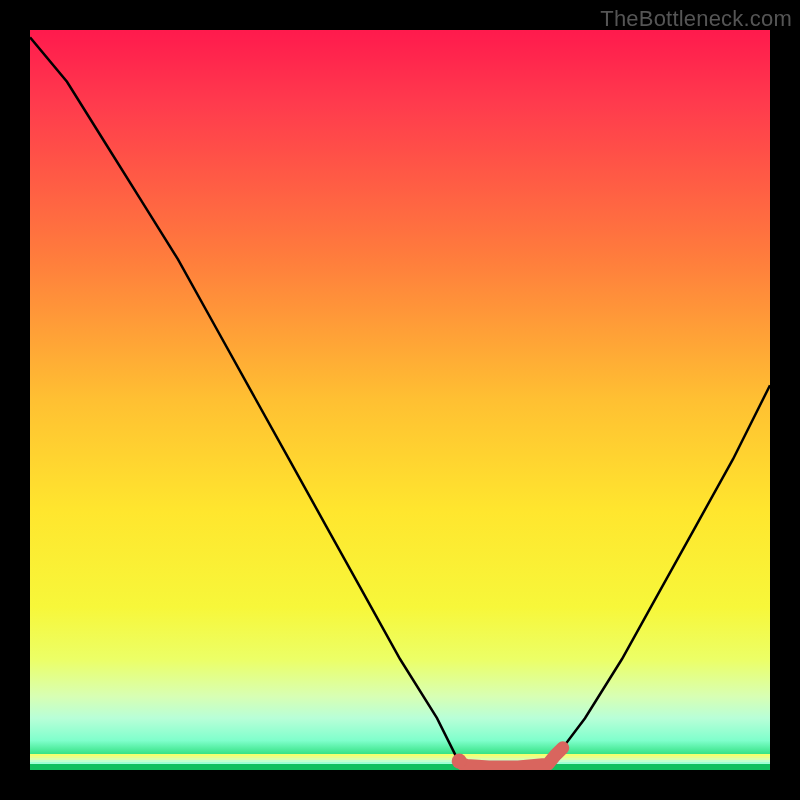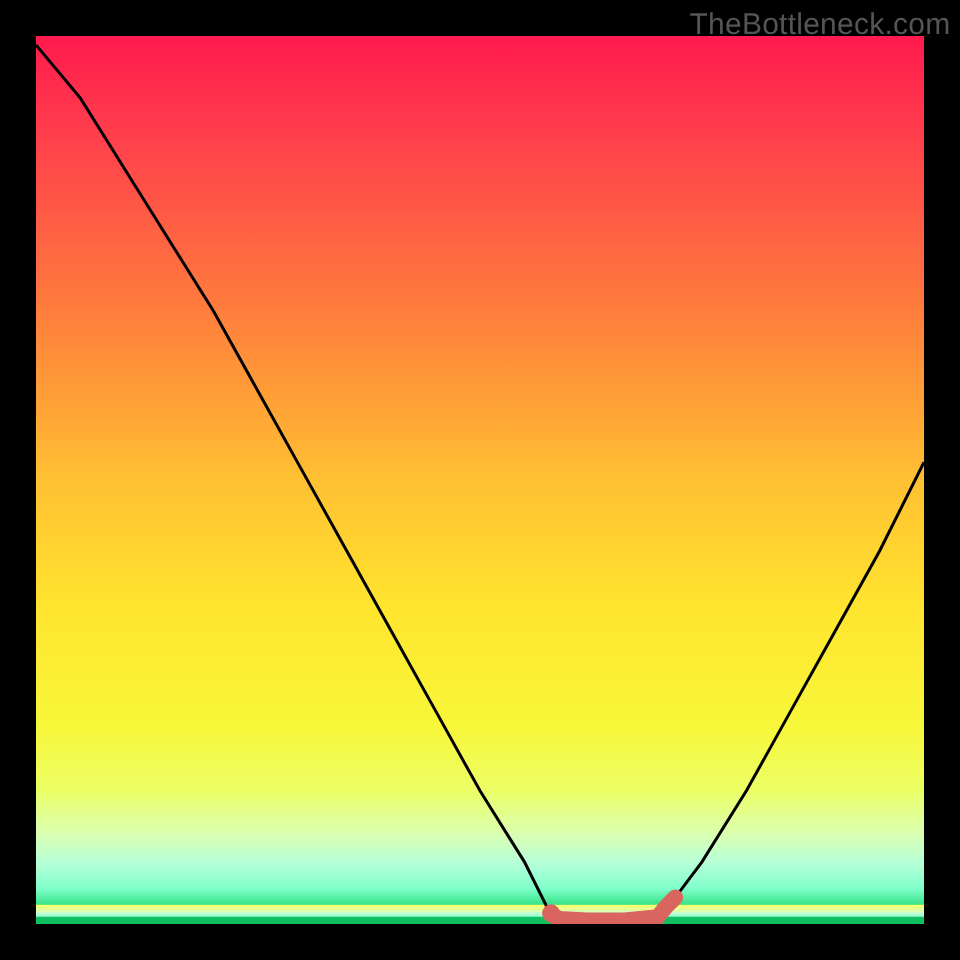--- a/index.html
+++ b/index.html
@@ -63,21 +63,21 @@
     position: absolute;
     left: 0; top: 0;
     width: 740px; height: 740px;
     overflow: visible;
   }
   .watermark {
     position: absolute;
     top: 6px;
     right: 8px;
     color: #555;
-    font-size: 25px;
+    font-size: 22px;
     font-weight: 500;
     letter-spacing: 0.2px;
   }
 </style>
 </head>
 <body>
 
 <div class="frame">
   <div class="plot">
     <div class="gradient-bg"></div>

